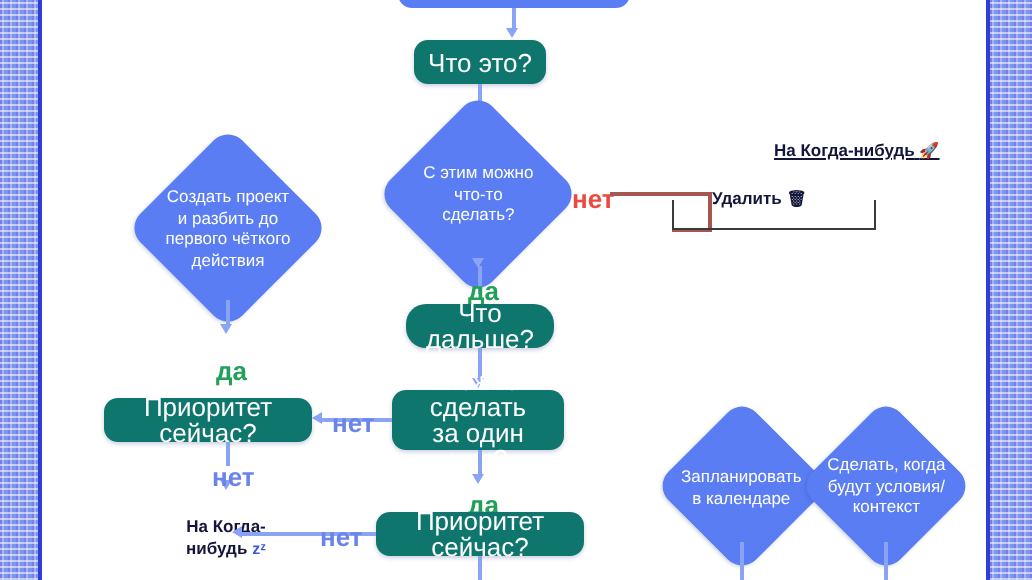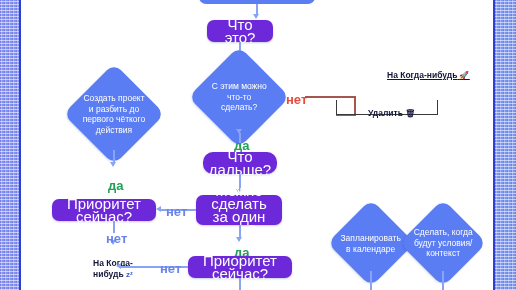--- a/index.html
+++ b/index.html
@@ -22,21 +22,21 @@
     opacity:.95;}
   .edge-strip .rule{position:absolute;top:0;height:290px;width:2px;background:#2f3fd6;}
 
   #strip-left{left:0;width:21px;}
   #strip-left .rule{right:0;}
   #strip-right{left:493px;width:23px;}
   #strip-right .rule{left:0;}
 
   
   .node{position:absolute;box-sizing:border-box;display:flex;align-items:center;justify-content:center;text-align:center;color:#ffffff;}
-  .rect{background:#6d28d9;border-radius:7px;font-size:15px;line-height:13px;
+  .rect{background:#0f766e;border-radius:7px;font-size:13px;line-height:13px;
         box-shadow:0 1px 2px rgba(40,60,140,.25);padding:2px 6px;}
   .rect.two{line-height:13px;}
   .diamond{background:#5a7df4;border-radius:10px;transform:rotate(45deg);
            box-shadow:0 1px 2px rgba(40,60,140,.2);}
   .diamond .dtext{transform:rotate(-45deg);font-size:8.5px;line-height:10.5px;
                   color:#fff;width:108px;text-align:center;display:block;}
 
   
   #node-top-clipped{position:absolute;left:199px;top:-14px;width:116px;height:18px;
         background:#5a7df4;border-radius:7px;}
@@ -95,21 +95,21 @@
 
   <div class="elabel no-red" style="left:286px;top:92px;">нет</div>
   <div class="conn h red" style="left:305px;top:96px;width:50px;"></div>
   <div class="conn v red" style="left:354px;top:96px;height:19px;"></div>
   <div class="conn h red" style="left:336px;top:114px;width:20px;"></div>
 
   <div class="conn h" style="left:336px;top:114px;width:102px;background:#3a3a3a;height:1.4px;"></div>
   <div class="conn v" style="left:336px;top:100px;height:15px;background:#3a3a3a;width:1.4px;"></div>
   <div class="conn v" style="left:437px;top:100px;height:15px;background:#3a3a3a;width:1.4px;"></div>
 
-  <div class="plain" style="left:356px;top:108px;padding-left:12px;">
+  <div class="plain" style="left:356px;top:94px;">
     <span>Удалить</span>
     <span class="ic">🗑</span>
   </div>
 
   <div class="plain" style="left:387px;top:70px;text-decoration:underline;">
     <span>На Когда-нибудь</span>
     <span class="ic">🚀</span>
   </div>
 
 

